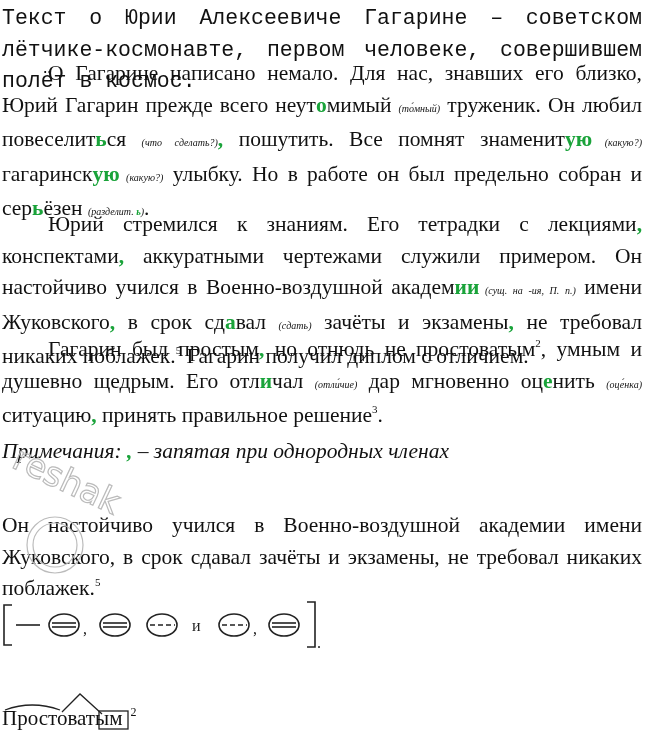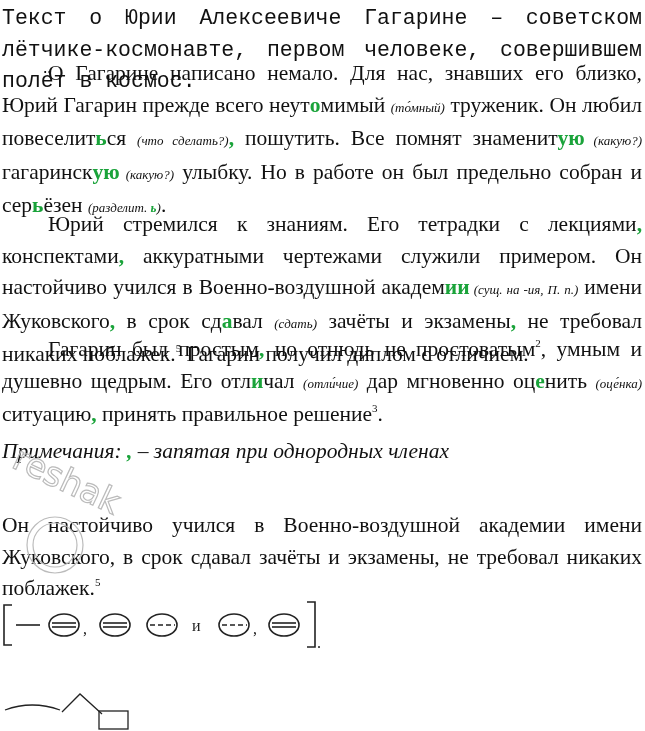--- a/index.html
+++ b/index.html
@@ -4,21 +4,21 @@
 <style>
   html, body { margin: 0; padding: 0; background: #ffffff; }
   body {
     width: 645px; height: 731px; position: relative; overflow: hidden;
     font-family: "Liberation Serif", serif; font-size: 21.5px; color: #111;
   }
   .page { position: absolute; left: 2px; top: 0; width: 640px; }
   p { margin: 0; line-height: 31.5px; text-align: justify; }
   .indent { text-indent: 46px; }
   .g { color: #1aa33a; font-weight: bold; }
-  .hint { font-style: italic; font-size: 13px; }
+  .hint { font-style: italic; font-size: 10px; }
   .hint .g { font-style: italic; }
   sup { font-size: 11px; vertical-align: 9px; line-height: 0; }
   .title { position: absolute; top: 3px; font-family: Liberation Mono, monospace; }
   .p1 { position: absolute; top: 58px; }
   .p2 { position: absolute; top: 209px; }
   .p3 { position: absolute; top: 334px; }
   .notes { position: absolute; top: 436px; text-align: left; font-style: italic; }
   .example { position: absolute; top: 510px; }
   .scheme { position: absolute; left: 2px; top: 600px; width: 330px; height: 50px; }
   .morph { position: absolute; left: 2px; top: 690px; width: 200px; height: 41px; }
@@ -66,20 +66,21 @@
   <text x="251" y="34" font-family="Liberation Serif, serif" font-size="16" fill="#222">,</text>
   <text x="315" y="48" font-family="Liberation Serif, serif" font-size="16" fill="#222">.</text>
 </svg>
 
 <div class="morph">
   <svg width="200" height="41" style="position:absolute;left:0;top:0">
     <path d="M3 20 Q30 10 58 20" stroke="#222" fill="none" stroke-width="1.3"></path>
     <path d="M60 22 L78 4 L100 24" stroke="#222" fill="none" stroke-width="1.3"></path>
     <rect x="97" y="21" width="29" height="18" stroke="#222" fill="none" stroke-width="1.3"></rect>
   </svg>
+  <span style="position:absolute;left:0;top:16px;font-size:21px;"><span>Простоват</span><span>ым</span><sup style="margin-left:8px;font-size:12px">2</sup></span>
 </div>
 
 <svg class="watermark" viewBox="0 0 150 150">
   <g fill="none" stroke="#bbb" stroke-width="1.2">
     <circle cx="55" cy="95" r="28"></circle>
     <circle cx="55" cy="95" r="22"></circle>
     <text x="5" y="40" font-family="DejaVu Sans, sans-serif" font-size="34" transform="rotate(25 60 40)" fill="none" stroke="#bbb">reshak</text>
   </g>
 </svg>
 

